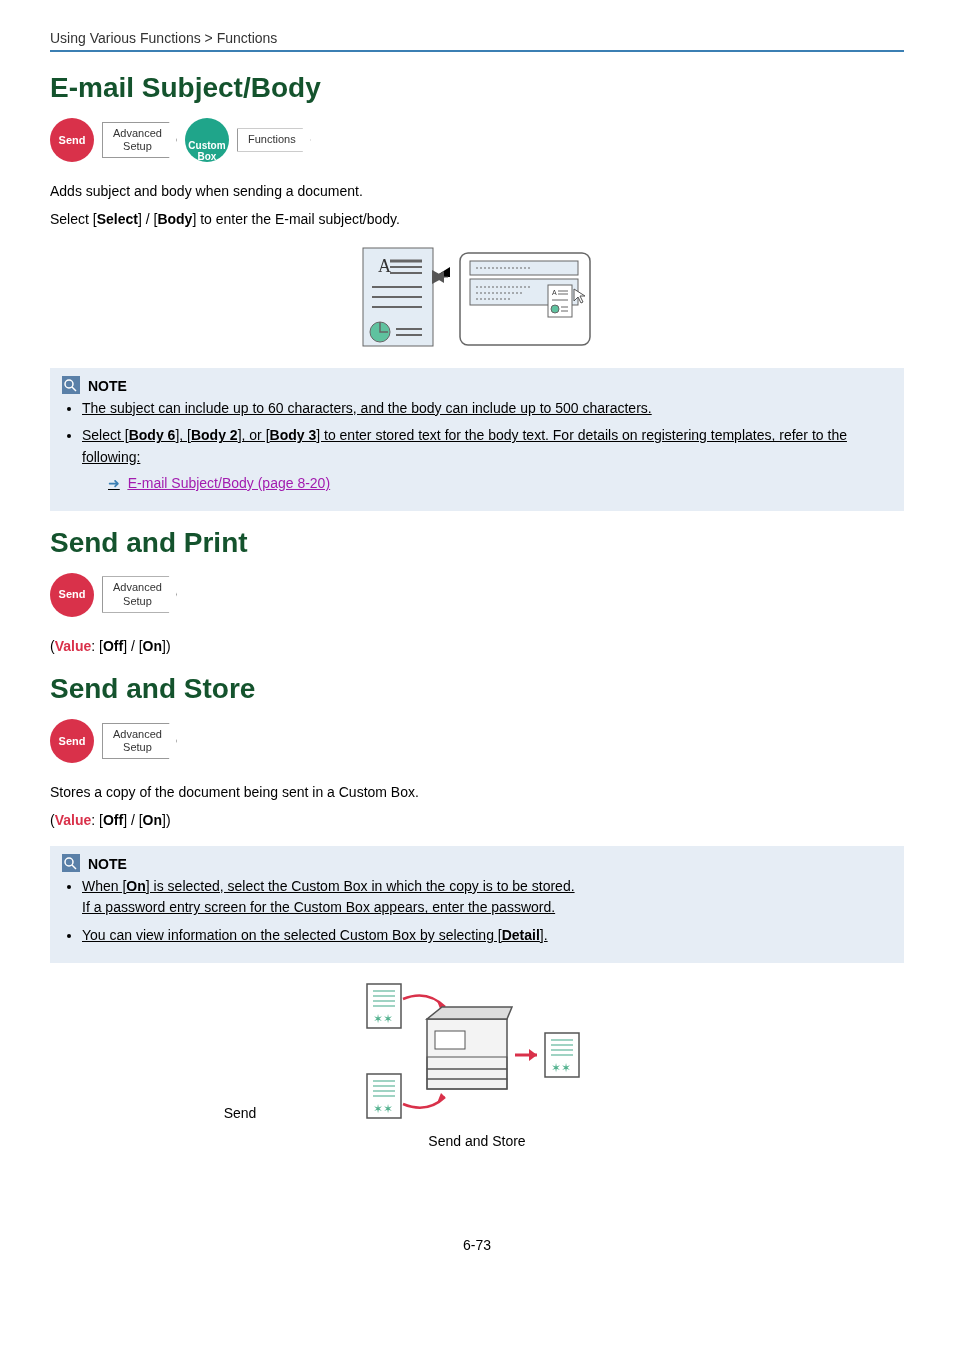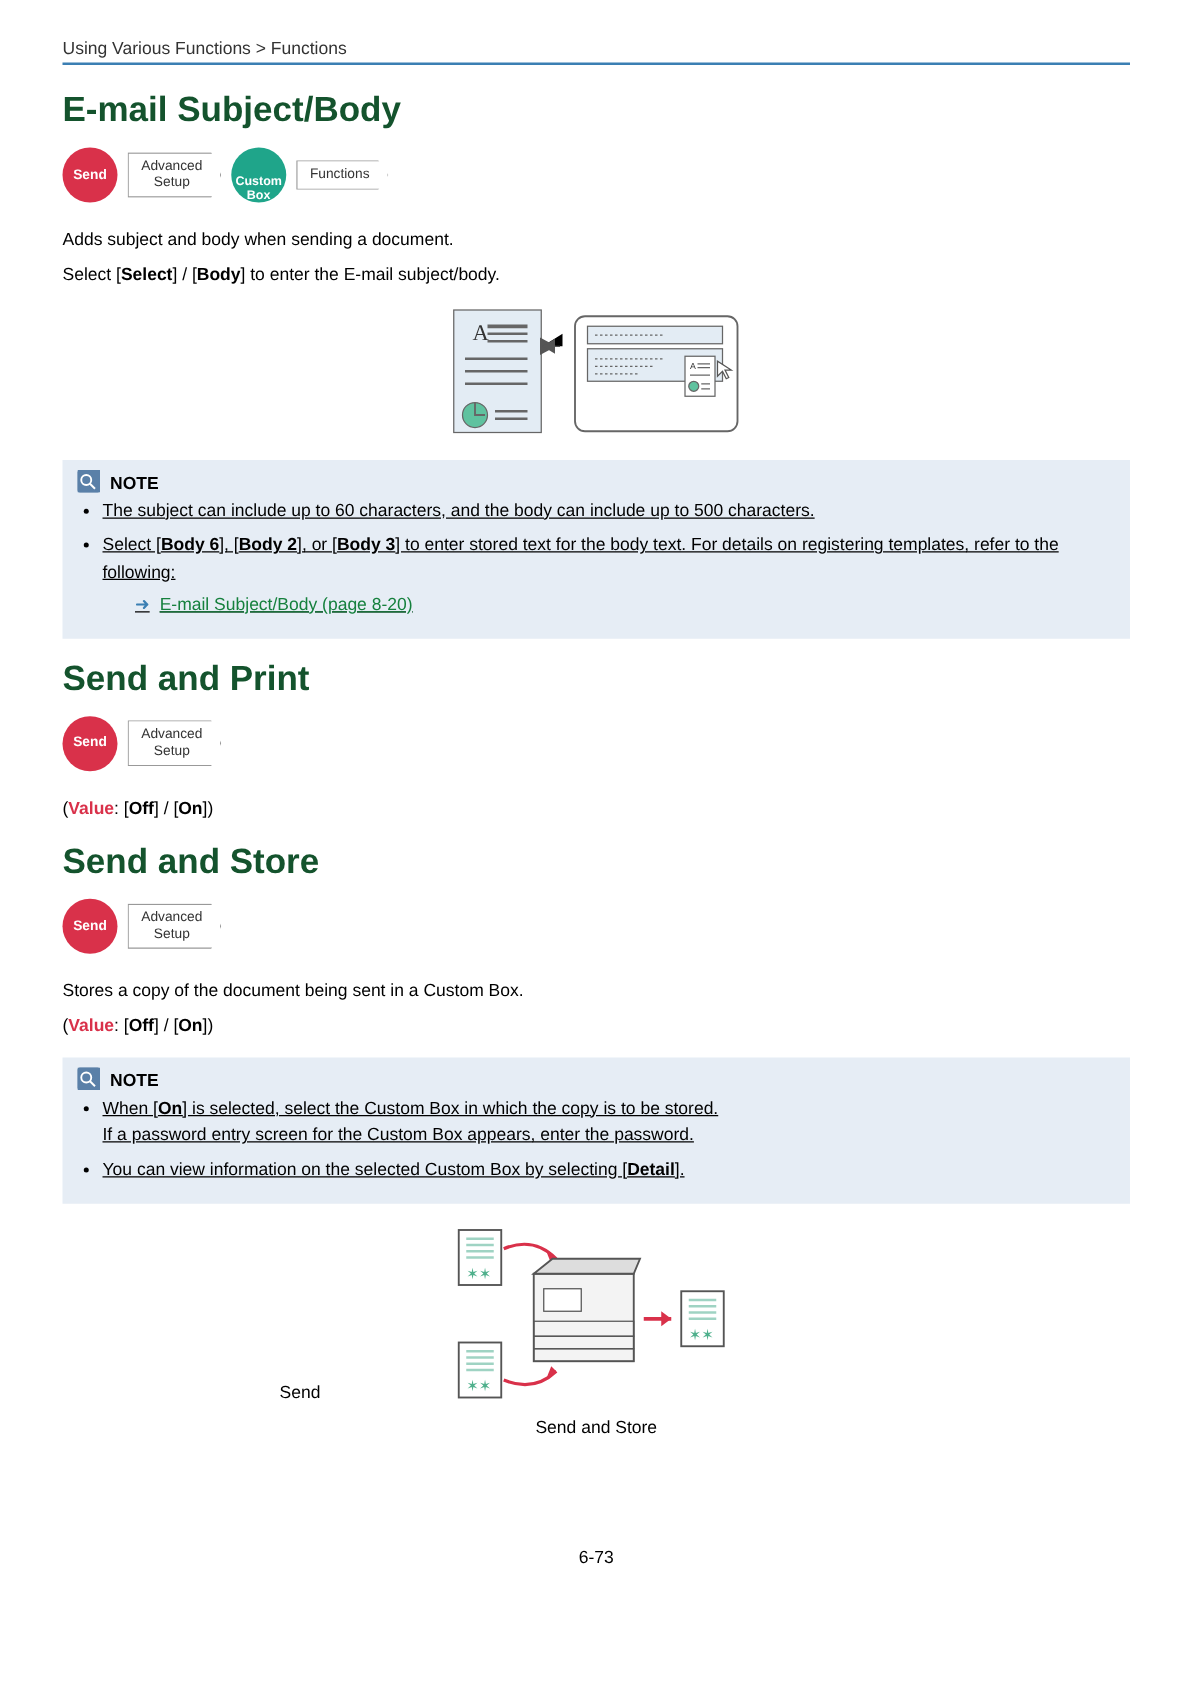--- a/index.html
+++ b/index.html
@@ -106,21 +106,21 @@
     align-items: center;
     gap: 8px;
     margin-left: 26px;
     margin-top: 4px;
   }
   .arrow-icon {
     color: #3b7fb3;
     font-size: 14px;
   }
   .xref-link {
-    color: #15803d;
+    color: #a21caf;
     text-decoration: underline;
     font-size: 14px;
   }
   .illus-center {
     display: flex;
     justify-content: center;
     margin: 16px 0;
   }
   .pagenum {
     text-align: center;

